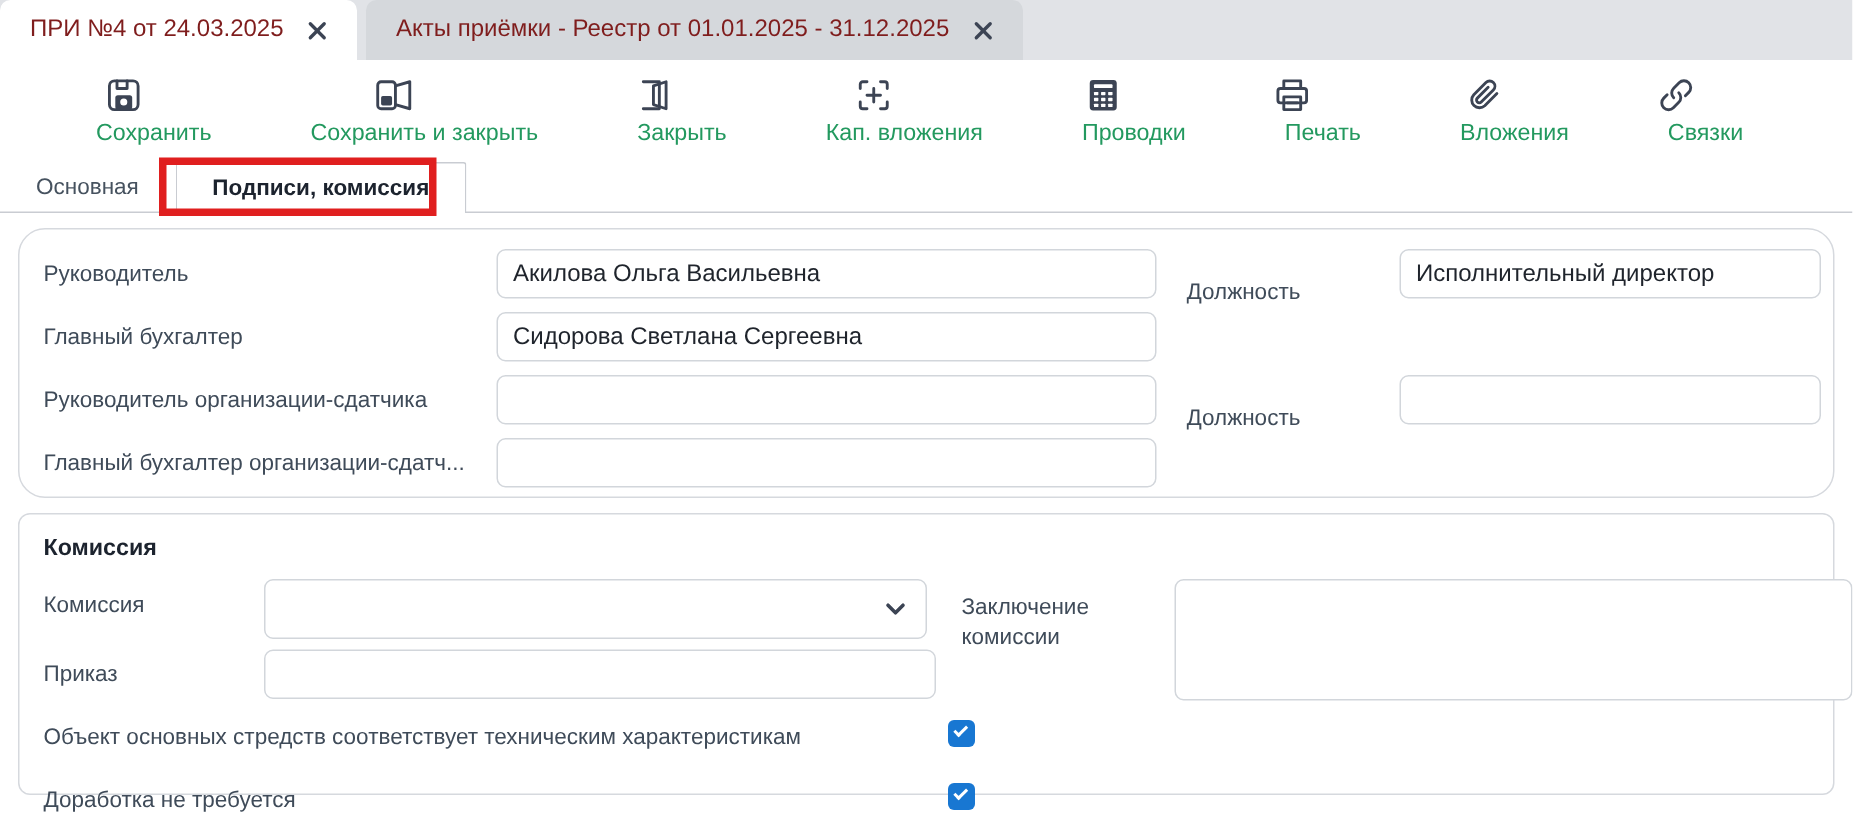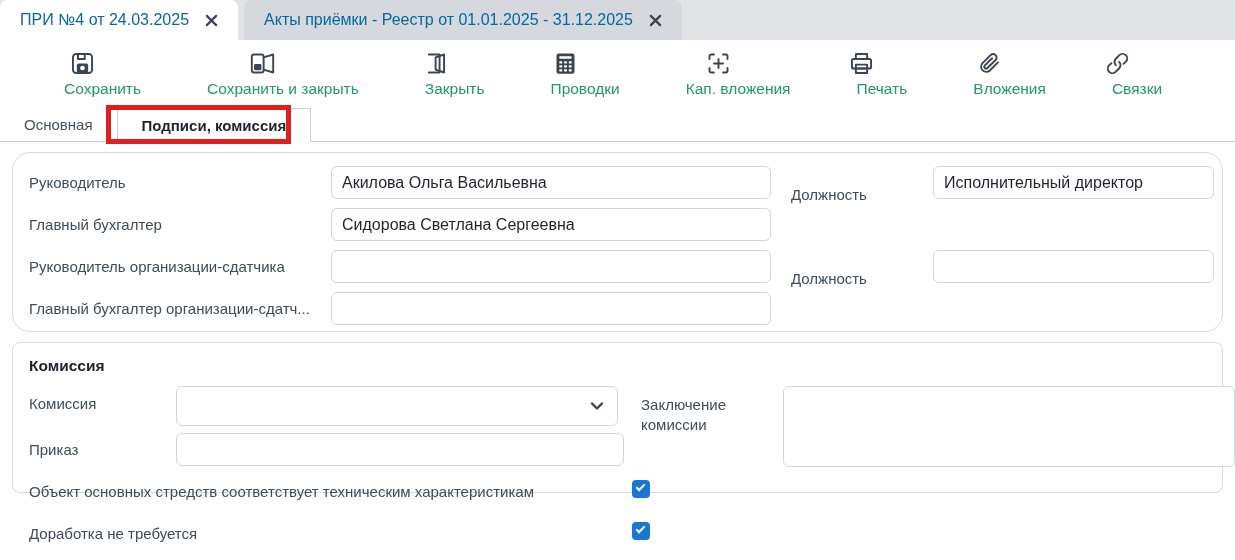--- a/index.html
+++ b/index.html
@@ -19,21 +19,21 @@
     gap: 6px;
   }
   .wtab {
     display: flex;
     align-items: center;
     gap: 16px;
     padding: 0 20px;
     background: #d5d8dc;
     border-radius: 7px 7px 0 0;
     font-size: 16px;
-    color: #0369a1;
+    color: #7f1d1d;
     cursor: pointer;
     white-space: nowrap;
   }
   .wtab.active { background: #ffffff; }
   .wtab .x-icon { width: 13px; height: 13px; display: block; }
   .wtab .x-icon line { stroke: #3c4454; stroke-width: 2.4; stroke-linecap: round; }
 
   
   .toolbar {
     height: 68px;
@@ -94,21 +94,21 @@
   }
 
   
   .panel {
     margin: 10px 12px 0 12px;
     border: 1px solid #d6d9de;
     border-radius: 8px;
     background: #ffffff;
   }
   .panel.signatures { height: 180px; padding: 13px 8px 0 16px; border-radius: 18px; }
-  .panel.commission { height: 151px; position: relative; }
+  .panel.commission { height: 188px; position: relative; }
 
   .frow { display: flex; align-items: center; height: 33px; margin-bottom: 9px; }
   .flabel {
     width: 302px;
     font-size: 15px;
     color: #3f4b59;
     padding-right: 10px;
     white-space: nowrap;
     overflow: hidden;
   }
@@ -207,46 +207,46 @@
   </div>
   <div class="tbtn">
     <svg viewBox="0 0 24 24">
       <path class="st" d="M7 4 H16.5 V20 H7"></path>
       <path class="st" d="M13 6.5 L20.5 4 V20 L13 17.5 Z"></path>
     </svg>
     <span class="lbl">Закрыть</span>
   </div>
   <div class="tbtn">
     <svg viewBox="0 0 24 24">
+      <path class="st" d="M4 8 V5.5 a1.5 1.5 0 0 1 1.5 -1.5 H8"></path>
+      <path class="st" d="M16 4 h2.5 a1.5 1.5 0 0 1 1.5 1.5 V8"></path>
+      <path class="st" d="M20 16 v2.5 a1.5 1.5 0 0 1 -1.5 1.5 H16"></path>
+      <path class="st" d="M8 20 H5.5 a1.5 1.5 0 0 1 -1.5 -1.5 V16"></path>
+      <path class="st" d="M12 8 v8 M8 12 h8"></path>
+    </svg>
+    <span class="lbl">Кап. вложения</span>
+  </div>
+  <div class="tbtn">
+    <svg viewBox="0 0 24 24">
       <rect class="fl" x="4" y="3" width="16" height="18" rx="2"></rect>
       <rect class="wh" x="6.5" y="5.5" width="11" height="2.2" rx="0.5"></rect>
       <rect class="wh" x="6.5" y="10" width="2.6" height="2" rx="0.4"></rect>
         <rect class="wh" x="10.7" y="10" width="2.6" height="2" rx="0.4"></rect>
         <rect class="wh" x="14.9" y="10" width="2.6" height="2" rx="0.4"></rect>
       <rect class="wh" x="6.5" y="13.5" width="2.6" height="2" rx="0.4"></rect>
         <rect class="wh" x="10.7" y="13.5" width="2.6" height="2" rx="0.4"></rect>
         <rect class="wh" x="14.9" y="13.5" width="2.6" height="2" rx="0.4"></rect>
       <rect class="wh" x="6.5" y="17" width="2.6" height="2" rx="0.4"></rect>
         <rect class="wh" x="10.7" y="17" width="2.6" height="2" rx="0.4"></rect>
         <rect class="wh" x="14.9" y="17" width="2.6" height="2" rx="0.4"></rect>
     </svg>
     <span class="lbl">Проводки</span>
   </div>
   <div class="tbtn">
     <svg viewBox="0 0 24 24">
-      <path class="st" d="M4 8 V5.5 a1.5 1.5 0 0 1 1.5 -1.5 H8"></path>
-      <path class="st" d="M16 4 h2.5 a1.5 1.5 0 0 1 1.5 1.5 V8"></path>
-      <path class="st" d="M20 16 v2.5 a1.5 1.5 0 0 1 -1.5 1.5 H16"></path>
-      <path class="st" d="M8 20 H5.5 a1.5 1.5 0 0 1 -1.5 -1.5 V16"></path>
-      <path class="st" d="M12 8 v8 M8 12 h8"></path>
-    </svg>
-    <span class="lbl">Кап. вложения</span>
-  </div>
-  <div class="tbtn">
-    <svg viewBox="0 0 24 24">
       <path class="st" d="M7 8 V3.5 h10 V8"></path>
       <rect class="st" x="3.5" y="8" width="17" height="8.5" rx="1.5"></rect>
       <rect class="st" x="7" y="13" width="10" height="7.5" fill="#fff"></rect>
       <path class="st" d="M9 16.5 h6"></path>
     </svg>
     <span class="lbl">Печать</span>
   </div>
   <div class="tbtn">
     <svg viewBox="0 0 24 24">
       <path class="st" d="M19.5 11 l-7.2 7.2 a4.6 4.6 0 0 1 -6.5 -6.5 L13 4.5 a3.1 3.1 0 0 1 4.4 4.4 L10.2 16 a1.6 1.6 0 0 1 -2.3 -2.3 l6.4 -6.4"></path>

